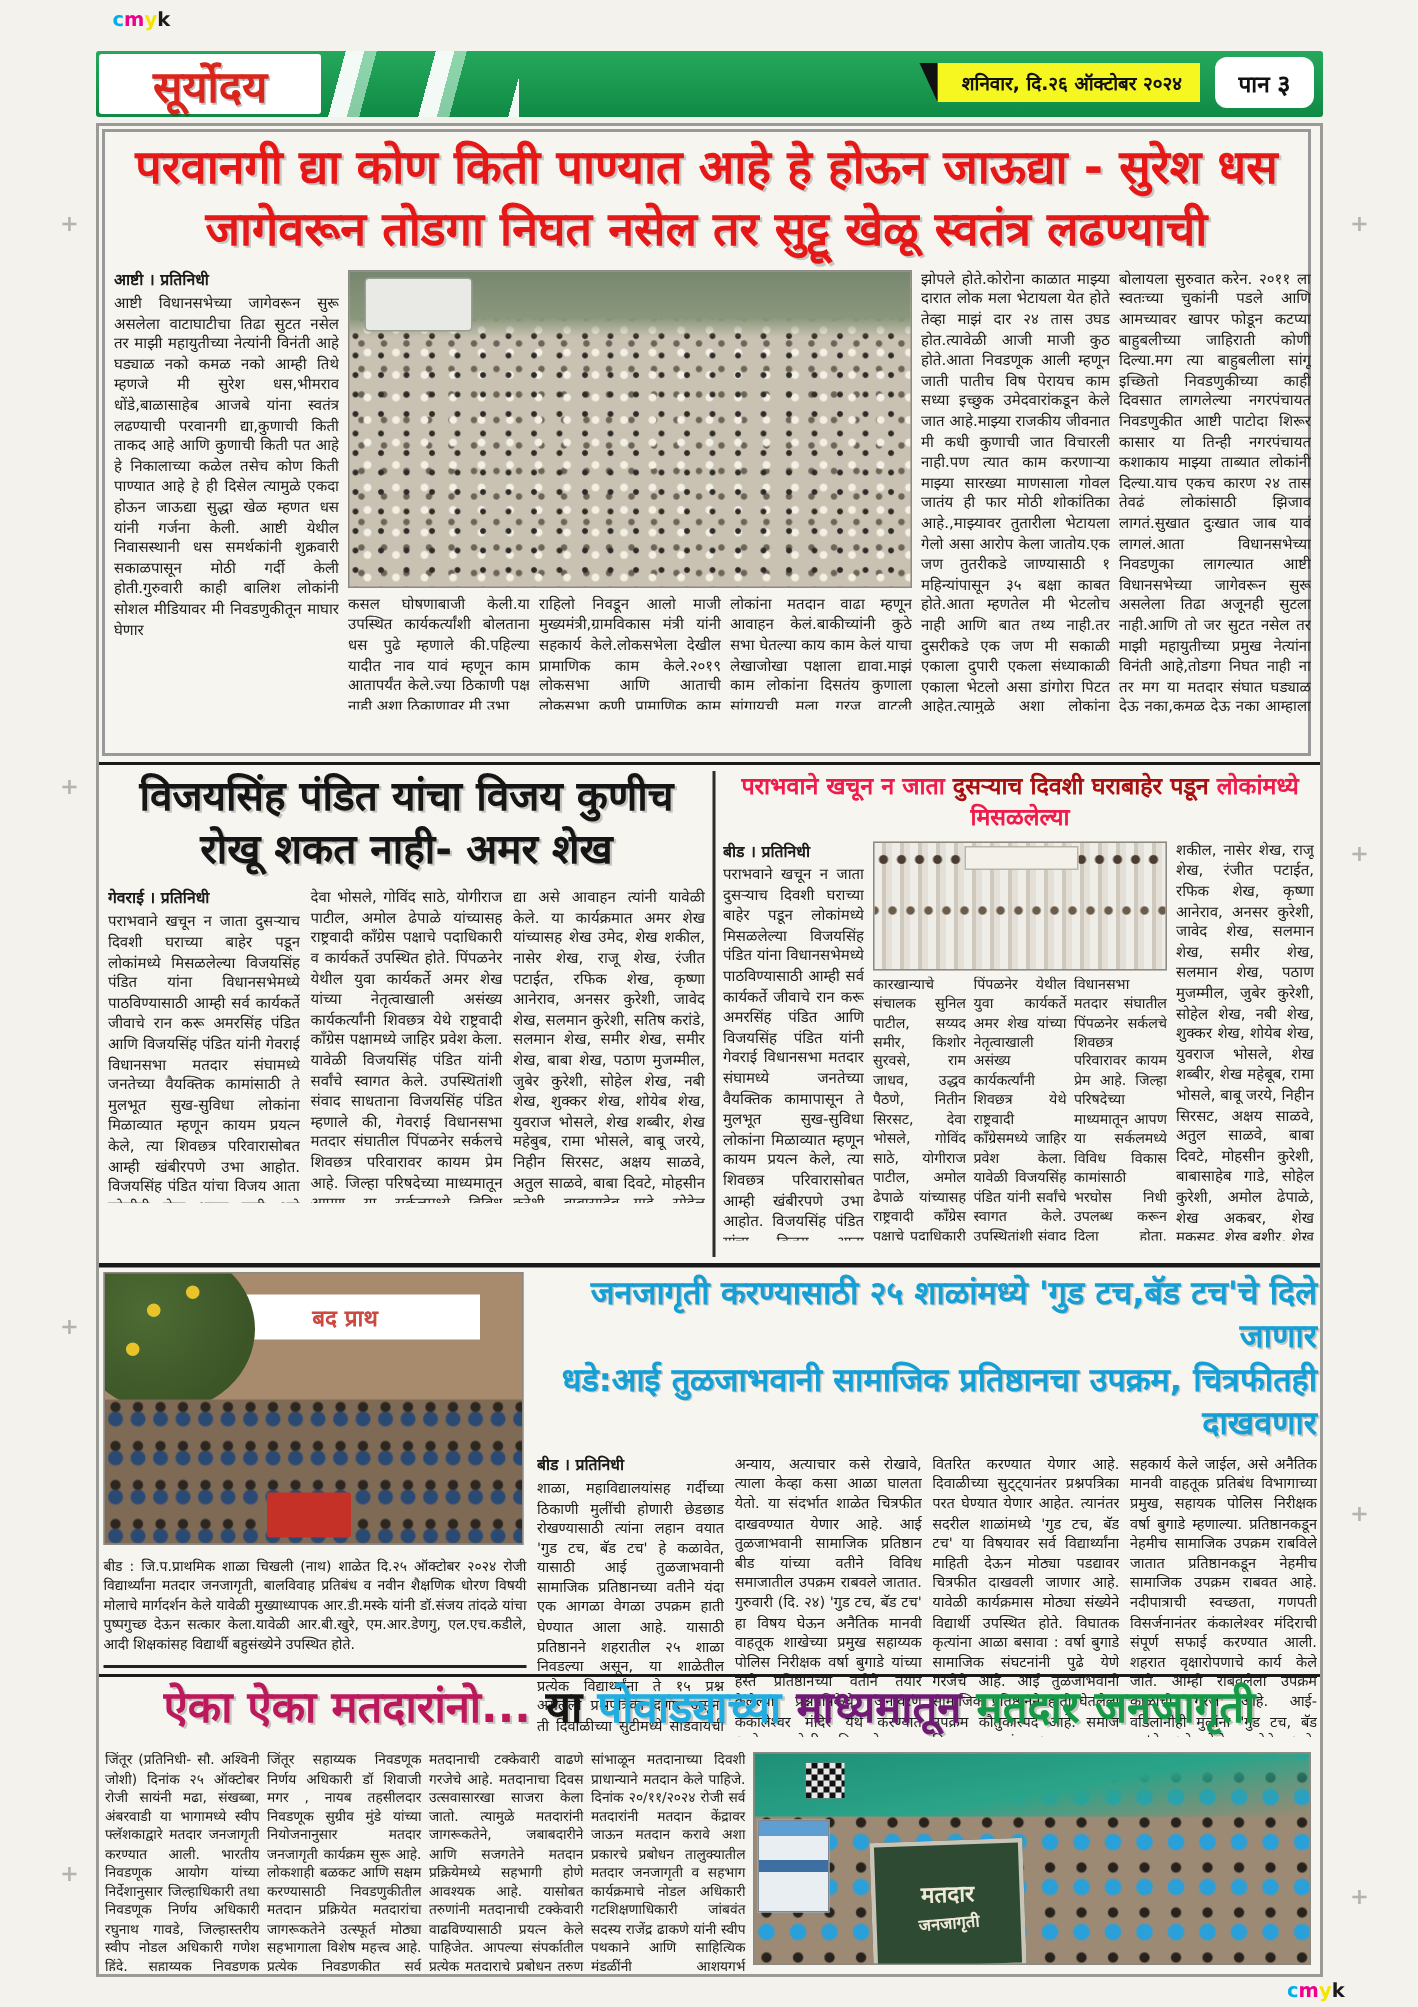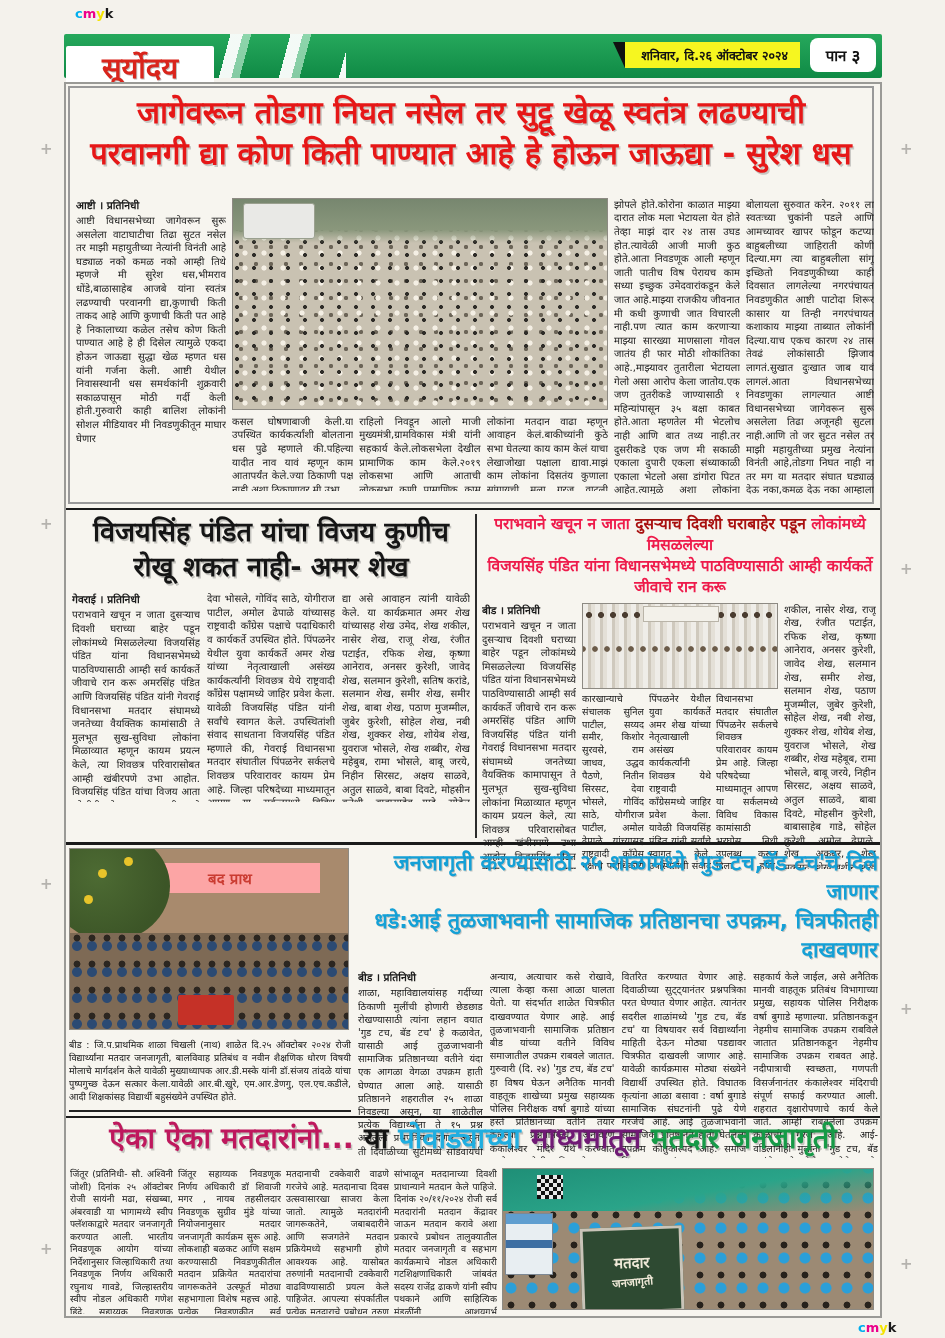--- a/index.html
+++ b/index.html
@@ -11,21 +11,21 @@
   }
   .regmark{position:absolute;color:#b5b3ae;font-size:15px;font-weight:bold;}
   
   .cmyk{position:absolute;font-size:13px;font-weight:bold;letter-spacing:0;}
   .cmyk .c{color:#00aeee;}.cmyk .m{color:#ec008c;}.cmyk .y{color:#f4e400;}.cmyk .k{color:#1a1a1a;}
   .cmyk.top{left:75px;top:6px;}
   .cmyk.bottom{left:858px;top:1320px;}
   
   .masthead{position:absolute;left:64px;top:34px;width:818px;height:44px;
     background:linear-gradient(180deg,#26a85c,#0f8a45);border-radius:2px;}
-  .logo-box{position:absolute;left:2px;top:12px;width:148px;height:40px;background:#ffffff;
+  .logo-box{position:absolute;left:2px;top:2px;width:148px;height:40px;background:#ffffff;
     display:flex;align-items:center;justify-content:center;border-radius:2px;}
   .logo-box span{color:#d9251c;font-size:29px;font-weight:bold;text-shadow:1px 1px 0 rgba(0,0,0,.25);}
   .stripes{position:absolute;left:152px;top:0;width:130px;height:44px;
     background:repeating-linear-gradient(105deg,transparent 0 14px,rgba(255,255,255,.95) 14px 26px,rgba(210,245,225,.6) 26px 34px,transparent 34px 58px);}
   .date-box{position:absolute;right:82px;top:8px;height:26px;background:#f6f620;
     display:flex;align-items:center;padding:0 12px 0 16px;font-size:12.5px;font-weight:bold;color:#111;}
   .date-flag{position:absolute;left:-12px;top:0;width:0;height:0;
     border-top:26px solid #111;border-left:12px solid transparent;}
   .page-box{position:absolute;right:6px;top:4px;width:66px;height:34px;background:#fff;
     border-radius:8px;display:flex;align-items:center;justify-content:center;gap:5px;}
@@ -36,21 +36,21 @@
     border:2px solid #9a9a96;background:#f7f5ef;box-sizing:border-box;}
   .rule{position:absolute;left:0;width:814px;background:#1a1a1a;}
   
   .col{font-size:10px;line-height:1.36;text-align:justify;color:#1b1b1b;overflow:hidden;}
   .dateline{font-weight:bold;font-size:10.5px;margin-bottom:2px;}
   
   .a1{position:absolute;left:2px;top:2px;width:806px;height:418px;border:2px solid #999;
     box-sizing:border-box;padding:4px 6px;}
   .a1 .hl{color:#e61717;font-weight:bold;text-align:center;font-size:31px;line-height:1.32;
     text-shadow:1.5px 1.5px 0 rgba(60,60,60,.25);}
-  .a1-body{display:flex;gap:6px;margin-top:24px;height:296px;}
+  .a1-body{display:flex;gap:6px;margin-top:6px;height:296px;}
   .a1-c1{width:150px;flex:none;}
   .a1-center{width:376px;flex:none;display:flex;flex-direction:column;gap:5px;}
   .a1-sub{display:flex;gap:6px;height:76px;}
   .a1-sub .col{flex:1;}
   .a1-c5{width:126px;flex:none;}
   .a1-c6{width:128px;flex:none;}
   
   .photo-crowd{width:376px;height:212px;position:relative;flex:none;
     background-color:#c9c2b2;
     background-image:
@@ -89,21 +89,21 @@
     background-position:0 6px,6px 40px,0 0;
     background-repeat:repeat-x,repeat-x,no-repeat;}
   .photo-group .banner{position:absolute;left:60px;top:2px;width:74px;height:14px;background:#f3f1ea;
     border:1px solid #b9b4a8;}
   
   .s3-photo{position:absolute;left:3px;top:764px;width:280px;height:182px;border:1px solid #8d8a83;
     box-sizing:border-box;background:#a88a6d;overflow:hidden;}
   .s3-photo .foliage{position:absolute;left:-20px;top:-18px;width:120px;height:110px;border-radius:50%;
     background:radial-gradient(circle at 40% 40%,#4d6b33,#3c5527 70%);}
   .s3-photo .flower{position:absolute;width:9px;height:9px;border-radius:50%;background:#e8c42a;}
-  .s3-photo .wallband{position:absolute;left:70px;top:14px;width:180px;height:30px;background:#fca5a5;
+  .s3-photo .wallband{position:absolute;left:70px;top:14px;width:180px;height:30px;background:#ffffff;
     display:flex;align-items:center;justify-content:center;}
   .s3-photo .wallband span{color:#c22a1e;font-weight:bold;font-size:15px;opacity:.85;}
   .s3-photo .kids{position:absolute;left:0;bottom:0;width:100%;height:96px;
     background-color:#7e6a55;
     background-image:
       radial-gradient(circle at 7px 5px,#2c2620 3px,transparent 3.8px),
       radial-gradient(circle at 7px 13px,#2b4a73 4.5px,transparent 5.4px);
     background-size:15px 26px,15px 26px;}
   .s3-photo .redtable{position:absolute;left:108px;bottom:4px;width:56px;height:30px;background:#c53127;border-radius:2px;}
   .s3-caption{position:absolute;left:3px;top:950px;width:282px;height:78px;box-sizing:border-box;
@@ -168,22 +168,22 @@
     </div>
   <div class="page-box">
       <span class="pl">पान</span>
       <span class="pn">३</span>
     </div>
 </div>
 
 <div class="sheet">
 
   <div class="a1">
+    <div class="hl">परवानगी द्या कोण किती पाण्यात आहे हे होऊन जाऊद्या - सुरेश धस</div>
     <div class="hl">जागेवरून तोडगा निघत नसेल तर सुट्टू खेळू  स्वतंत्र लढण्याची</div>
-    <div class="hl">परवानगी द्या कोण किती पाण्यात आहे हे होऊन जाऊद्या - सुरेश धस</div>
     <div class="a1-body">
       <div class="col a1-c1">
         <div class="dateline">आष्टी । प्रतिनिधी</div>
         <span>आष्टी विधानसभेच्या जागेवरून सुरू असलेला वाटाघाटीचा तिढा सुटत नसेल तर माझी महायुतीच्या नेत्यांनी विनंती आहे घड्याळ नको कमळ नको आम्ही तिथे म्हणजे मी सुरेश धस,भीमराव धोंडे,बाळासाहेब आजबे यांना स्वतंत्र लढण्याची परवानगी द्या,कुणाची किती ताकद आहे आणि कुणाची किती पत आहे हे निकालाच्या कळेल तसेच कोण किती पाण्यात आहे हे ही दिसेल त्यामुळे एकदा होऊन जाऊद्या सुद्धा खेळ म्हणत धस यांनी गर्जना केली. आष्टी येथील निवासस्थानी धस समर्थकांनी शुक्रवारी सकाळपासून मोठी गर्दी केली होती.गुरुवारी काही बालिश लोकांनी सोशल मीडियावर मी निवडणुकीतून माघार घेणार</span>
       </div>
       <div class="a1-center">
         <div class="photo-crowd">
           <div class="trees"></div>
           <div class="truck"></div>
         </div>
@@ -212,21 +212,20 @@
       <div class="col">द्या असे आवाहन त्यांनी यावेळी केले. या कार्यक्रमात अमर शेख यांच्यासह शेख उमेद, शेख शकील, नासेर शेख, राजू शेख, रंजीत पटाईत, रफिक शेख, कृष्णा आनेराव, अनसर कुरेशी, जावेद शेख, सलमान कुरेशी, सतिष करांडे, सलमान शेख, समीर शेख, समीर शेख, बाबा शेख, पठाण मुजम्मील, जुबेर कुरेशी, सोहेल शेख, नबी शेख, शुक्कर शेख, शोयेब शेख, युवराज भोसले, शेख शब्बीर, शेख महेबुब, रामा भोसले, बाबू जरये, निहीन सिरसट, अक्षय साळवे, अतुल साळवे, बाबा दिवटे, मोहसीन कुरेशी, बाबासाहेब गाडे, सोहेल कुरेशी, अमोल ढेपाळे, शेख अकबर, शेख मकसुद, शेख बशीर, शेख तोहित, शेख वैम, शेख मुस्तकीम, शेख वाहेद, शेख वसीम, शेख नयुम पेंटर, साळवे अमोल, बप्पा आरे, अनिल गवळी, संपत आरे, बाबासाहेब आरे, देवदास भोसले, शेख अहेमद, शेख कदीर, फारुक इनामदार, रंजित शेवाळे, अशोक सातपूते, गणेश जाधव आदींनी राष्ट्रवादी</div>
     </div>
   </div>
 
   <div class="vline"></div>
 
   <div class="a3">
     <div class="hl">
       <span class="r1">पराभवाने खचून न जाता </span><span class="r2">दुसऱ्याच दिवशी घराबाहेर पडून </span><span class="r1">लोकांमध्ये मिसळलेल्या</span>
     </div>
-    <div class="hl r1">विजयसिंह पंडित यांना विधानसभेमध्ये पाठविण्यासाठी आम्ही कार्यकर्ते जीवाचे रान करू</div>
     <div class="a3-body">
       <div class="col a3-c1">
         <div class="dateline">बीड । प्रतिनिधी</div>
         <span>पराभवाने खचून न जाता दुसऱ्याच दिवशी घराच्या बाहेर पडून लोकांमध्ये मिसळलेल्या विजयसिंह पंडित यांना विधानसभेमध्ये पाठविण्यासाठी आम्ही सर्व कार्यकर्ते जीवाचे रान करू अमरसिंह पंडित आणि विजयसिंह पंडित यांनी गेवराई विधानसभा मतदार संघामध्ये जनतेच्या वैयक्तिक कामापासून ते मुलभूत सुख-सुविधा लोकांना मिळाव्यात म्हणून कायम प्रयत्न केले, त्या शिवछत्र परिवारासोबत आम्ही खंबीरपणे उभा आहोत. विजयसिंह पंडित यांचा विजय आता कोणीही रोखू शकत नाही असे प्रतिपादन पिंपळनेर येथील युवा कार्यकर्ते अमर शेख यांनी केले. अमर शेख यांनी शेकडो कार्यकर्त्यांसह विजयसिंह पंडित यांच्या उपस्थितीमध्ये राष्ट्रवादी</span>
       </div>
       <div class="a3-center">
         <div class="photo-group">
           <div class="banner"></div>
         </div>
         <div class="a3-sub">

